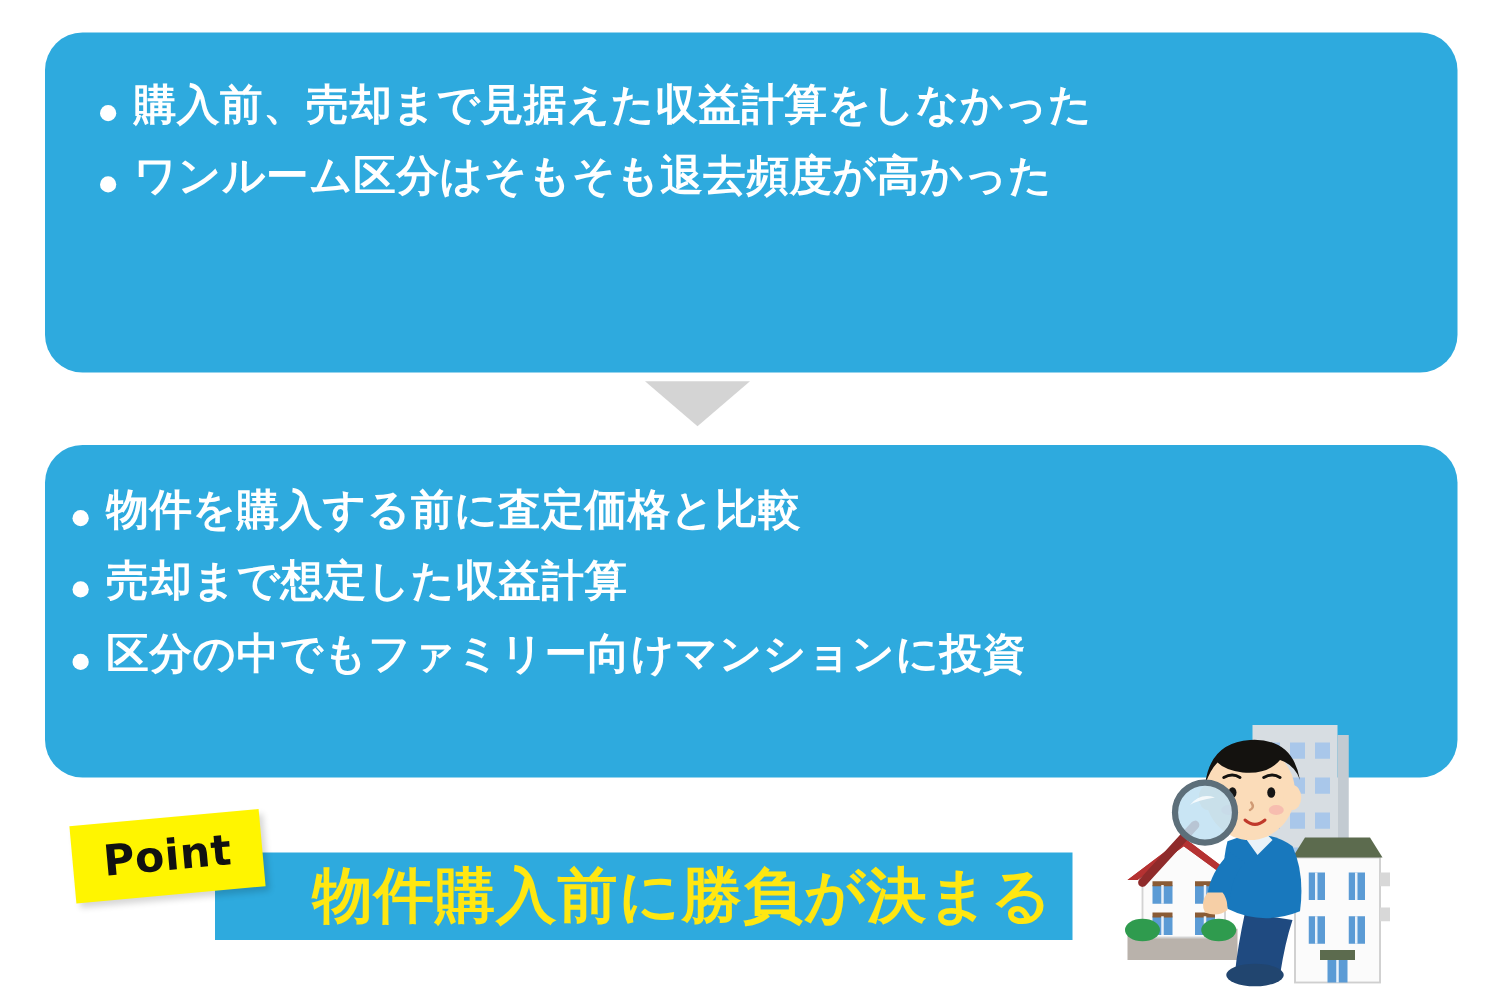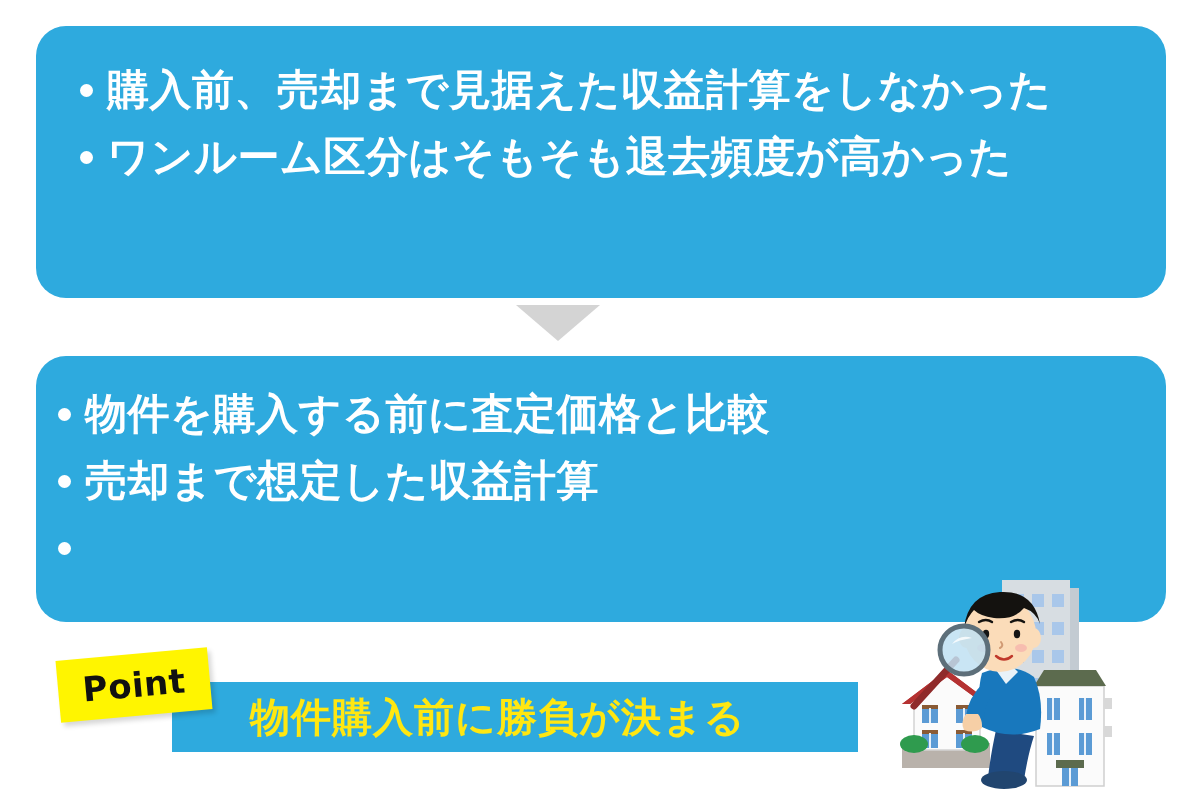--- a/index.html
+++ b/index.html
@@ -62,21 +62,21 @@
     width: 13px;
     height: 13px;
     border-radius: 50%;
     background: #ffffff;
     flex: 0 0 auto;
     margin-top: 20px;
     margin-right: 14px;
   }
   .bullet-text {
     color: #ffffff;
-    font-size: 42px;
+    font-size: 34px;
     font-weight: bold;
     letter-spacing: 0.5px;
     line-height: 1.22;
     white-space: nowrap;
   }
 
   
   #down-arrow {
     position: absolute;
     left: 516px;
@@ -96,21 +96,21 @@
     width: 686px;
     height: 70px;
     background: #2eaade;
   }
   #point-bar-label {
     position: absolute;
     left: 78px;
     top: 50%;
     transform: translateY(-50%);
     color: #ffe711;
-    font-size: 40px;
+    font-size: 48px;
     font-weight: bold;
     letter-spacing: 1px;
     white-space: nowrap;
     line-height: 1;
   }
 
   #point-badge {
     position: absolute;
     left: 58px;
     top: 654px;
@@ -168,20 +168,21 @@
       <li class="bullet-item">
         <span class="bullet-dot"></span>
         <span class="bullet-text">物件を購入する前に査定価格と比較</span>
       </li>
       <li class="bullet-item">
         <span class="bullet-dot"></span>
         <span class="bullet-text">売却まで想定した収益計算</span>
       </li>
       <li class="bullet-item">
         <span class="bullet-dot"></span>
+        <span class="bullet-text">区分の中でもファミリー向けマンションに投資</span>
       </li>
     </ul>
   </div>
 
   <div id="point-bar">
     <span id="point-bar-label">物件購入前に勝負が決まる</span>
   </div>
 
   <div id="point-badge">
     <span id="point-badge-label">Point</span>

